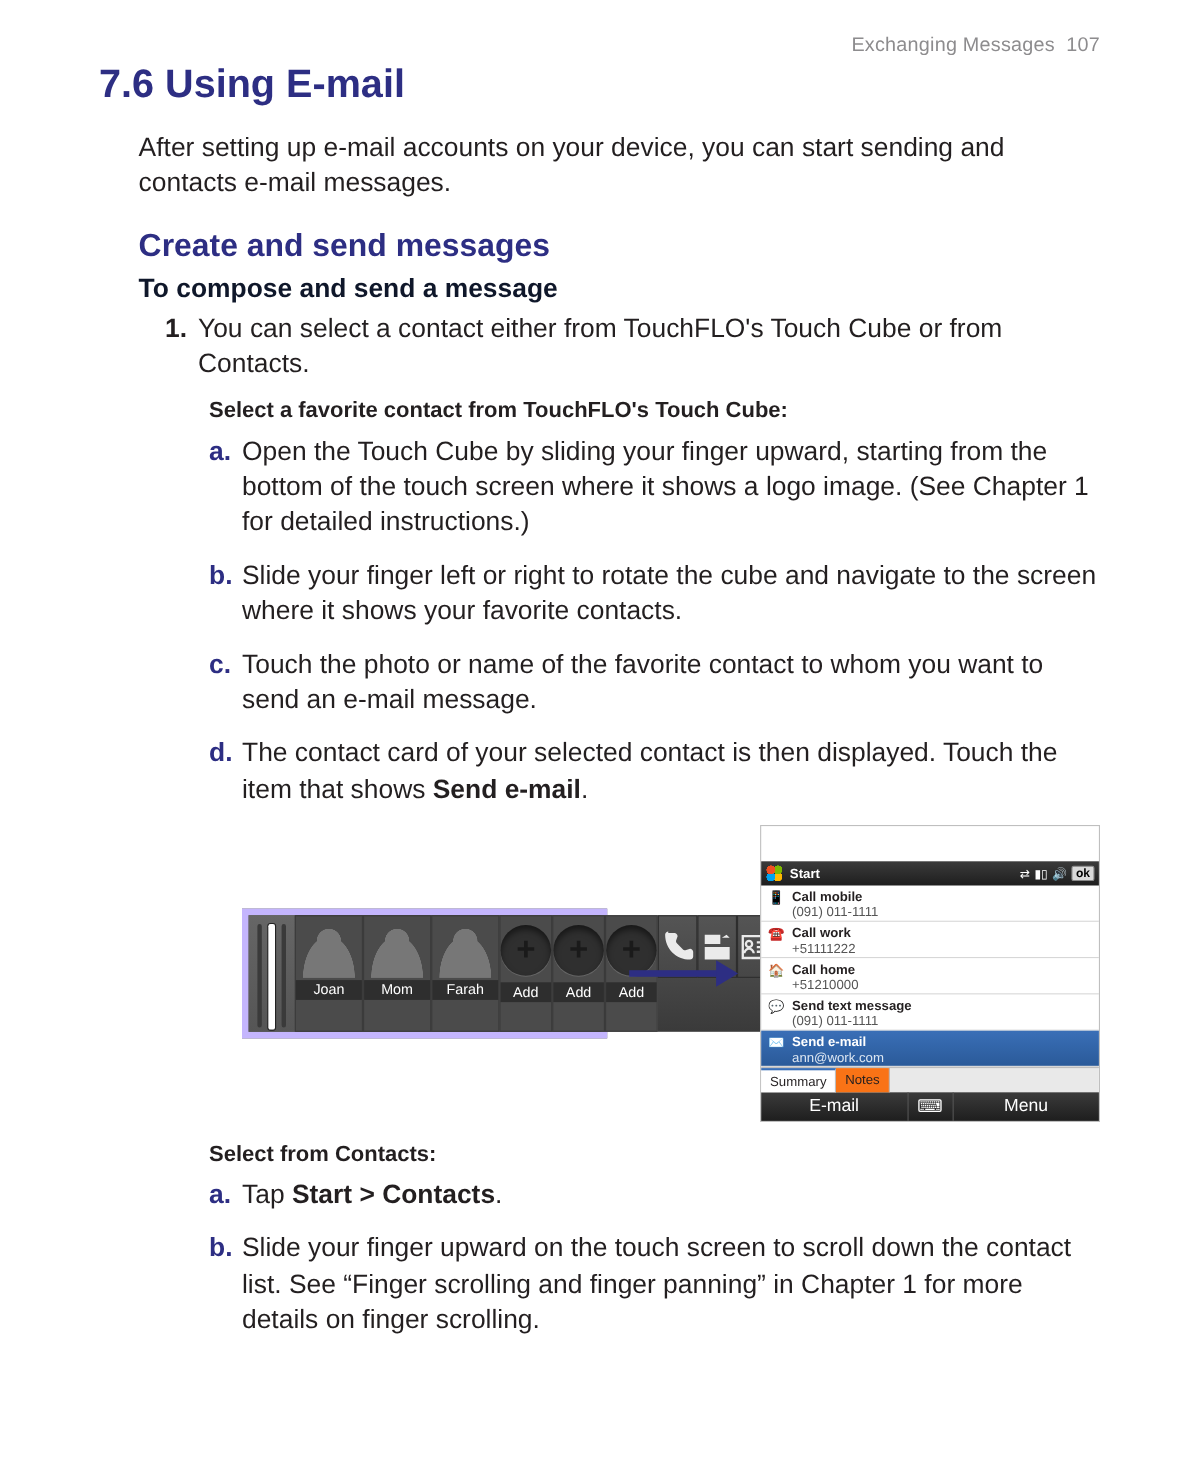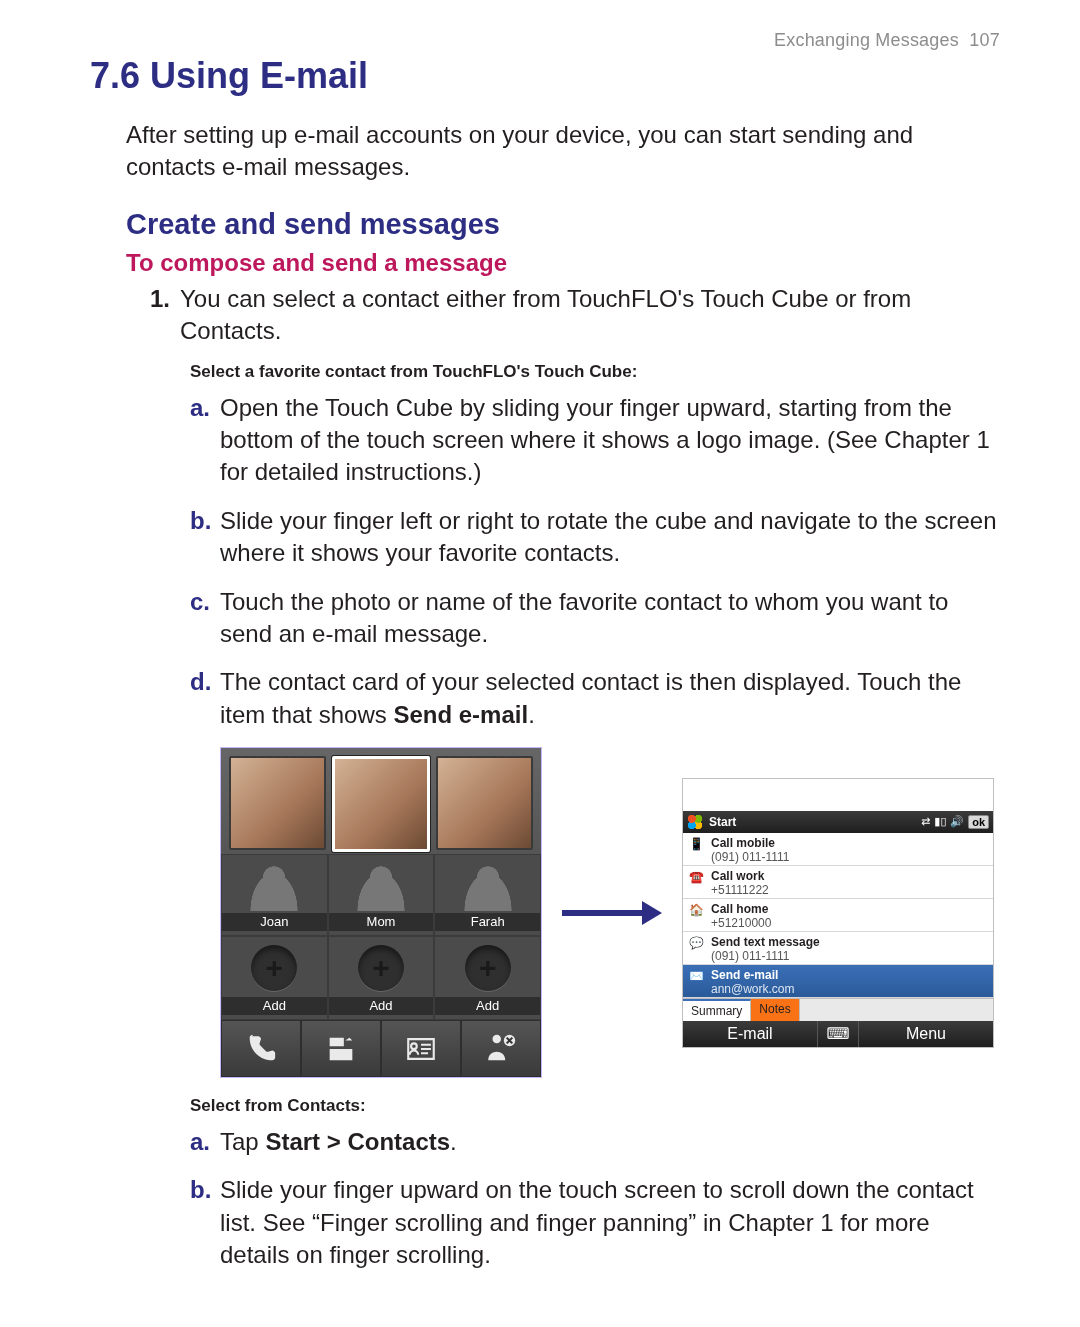--- a/index.html
+++ b/index.html
@@ -33,38 +33,38 @@
     line-height: 1.35;
     margin: 0 6px 24px 46px;
   }
   h2.subsection {
     color: #2d2e83;
     font-weight: 700;
     font-size: 29px;
     margin: 0 0 8px 46px;
   }
   h3.proc-title {
-    color: #be185d;
+    color: #0f172a;
     font-weight: 700;
     font-size: 24px;
     margin: 0 0 6px 46px;
   }
   .num-item {
     display: flex;
     margin: 0 0 14px 70px;
     font-size: 24px;
     line-height: 1.35;
   }
   .num-item .num {
     font-weight: 700;
     min-width: 30px;
   }
   .bold-lead {
     font-weight: 700;
-    font-size: 17px;
+    font-size: 20px;
     margin: 6px 0 10px 110px;
   }
   .alpha-list {
     margin: 0 0 0 110px;
   }
   .alpha-item {
     display: flex;
     font-size: 24px;
     line-height: 1.35;
     margin: 0 0 16px 0;
@@ -81,24 +81,24 @@
   .figure-row {
     display: flex;
     align-items: center;
     margin: 6px 0 18px 140px;
     gap: 20px;
   }
 
   
   .cube {
     width: 320px;
-    border: 1px solid #c4b5fd;
+    border: 6px solid #c4b5fd;
     background: #555;
     display: flex;
-    flex-direction: column;
+    flex-direction: row;
   }
   .cube .top-row {
     display: flex; gap: 6px; padding: 8px 8px 2px 8px;
     background: linear-gradient(#666,#555);
   }
   .photo {
     flex: 1; height: 90px; border-radius: 2px;
     border: 2px solid #3a3a3a;
     background: linear-gradient(135deg,#d3b295 0%, #a67658 60%, #6b4a34 100%);
     position: relative;

